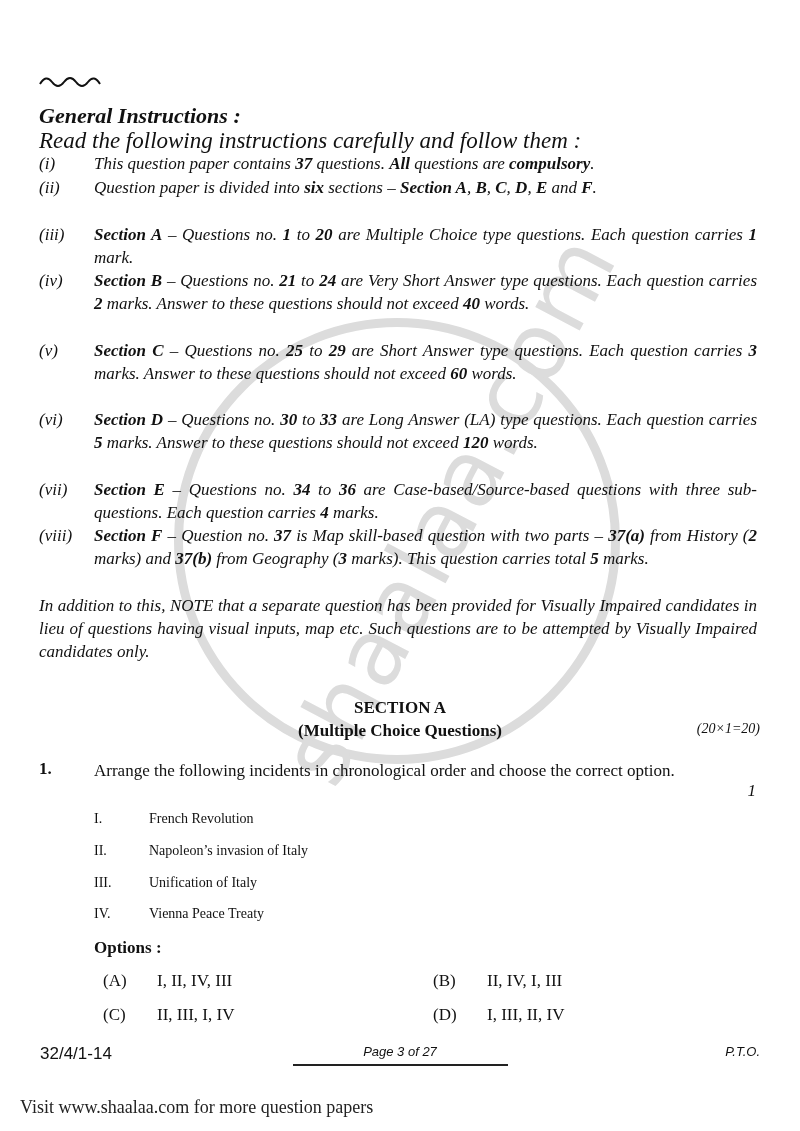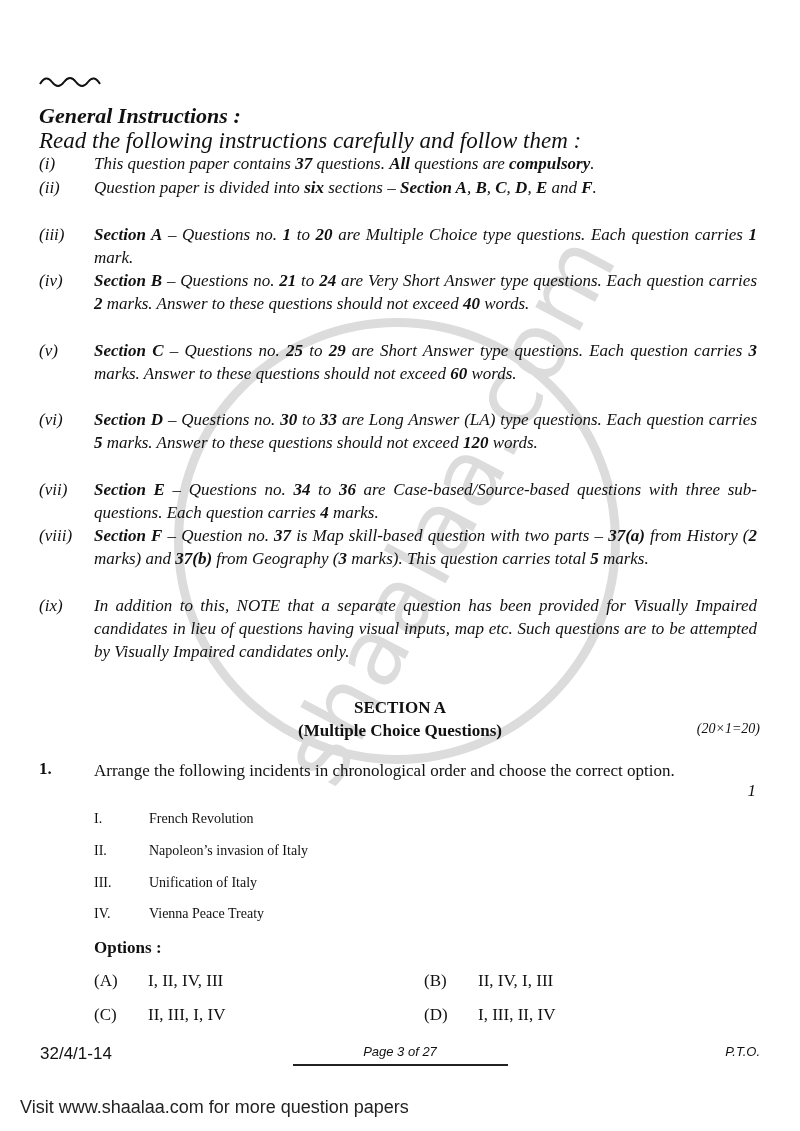--- a/index.html
+++ b/index.html
@@ -146,20 +146,21 @@
       left: 94px;
       top: 938px;
       font-weight: bold;
       font-size: 17px;
       font-family: "Liberation Serif", serif;
     }
     .opt {
       position: absolute;
       font-size: 17px;
       font-family: "Liberation Serif", serif;
+      margin-left: 9px;
     }
     .opt .letter { display: inline-block; width: 54px; }
     .footer-code {
       position: absolute;
       left: 40px;
       top: 1044px;
       font-size: 17px;
       font-family: "Liberation Sans", sans-serif;
     }
     .footer-page {
@@ -186,21 +187,21 @@
       top: 1044px;
       font-size: 13px;
       font-style: italic;
       font-family: "Liberation Sans", sans-serif;
     }
     .visit {
       position: absolute;
       left: 20px;
       top: 1097px;
       font-size: 18px;
-      font-family: Liberation Sans, sans-serif;
+      font-family: Liberation Serif, serif;
       color: #222;
     }
   </style>
 </head>
 <body>
 
 <div class="page">
 
   <div class="watermark"></div>
   <div class="watermark-text">shaalaa.com</div>
@@ -240,21 +241,20 @@
     </div>
     <div class="instr" style="top:478px">
       <span class="num">(vii)</span>
       <span class="txt"><b>Section E</b> – Questions no. <b>34</b> to <b>36</b> are Case-based/Source-based questions with three sub-questions. Each question carries <b>4</b> marks.</span>
     </div>
     <div class="instr" style="top:524px">
       <span class="num">(viii)</span>
       <span class="txt"><b>Section F</b> – Question no. <b>37</b> is Map skill-based question with two parts – <b>37(a)</b> from History (<b>2</b> marks) and <b>37(b)</b> from Geography (<b>3</b> marks). This question carries total <b>5</b> marks.</span>
     </div>
     <div class="instr" style="top:594px">
-      <span class="num">(ix)</span>
       <span class="txt">In addition to this, NOTE that a separate question has been provided for Visually Impaired candidates in lieu of questions having visual inputs, map etc. Such questions are to be attempted by Visually Impaired candidates only.</span>
     </div>
 
     <div class="sec-title" style="top:698px">SECTION A</div>
     <div class="sec-title" style="top:721px">(Multiple Choice Questions)</div>
     <div class="marks-total">(20×1=20)</div>
 
     <div class="q-num">1.</div>
     <div class="q-text">Arrange the following incidents in chronological order and choose the correct option.</div>
     <div class="q-mark">1</div>

